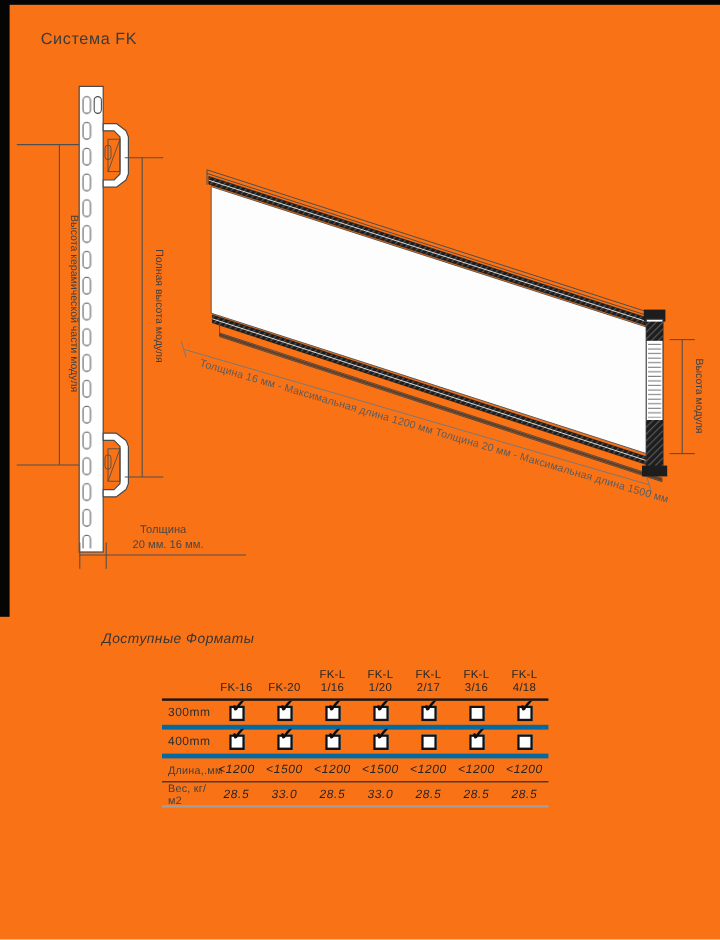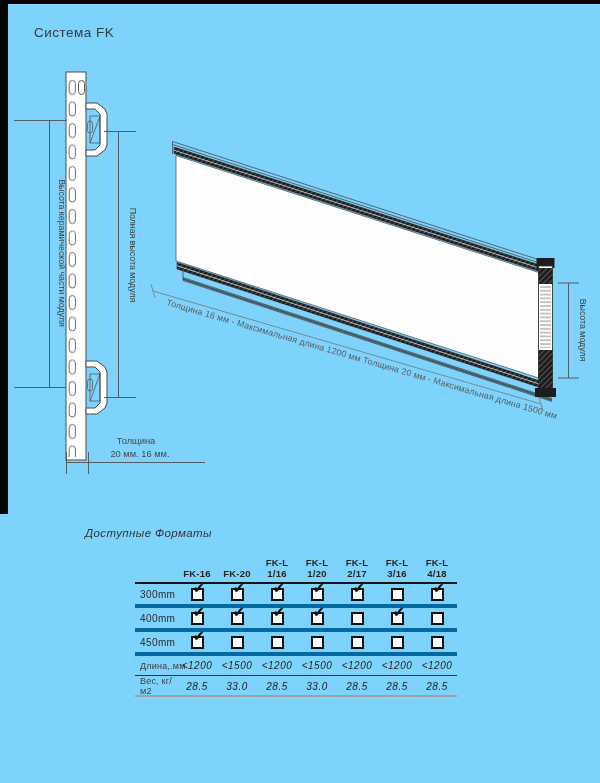--- a/index.html
+++ b/index.html
@@ -1,37 +1,37 @@
 <!DOCTYPE html>
 <html><head>
 <meta charset="utf-8">
 <style>
   html,body{margin:0;padding:0;background:#e8e8e8;}
   .page{
-    position:relative;width:600px;height:783px;background:#7dd3fc;overflow:hidden;
+    position:relative;width:600px;height:783px;background:#f97316;overflow:hidden;
     font-family:"Liberation Sans","DejaVu Sans",sans-serif;color:#333;
   }
   .scan-bar-top{position:absolute;left:0;top:0;width:600px;height:4px;background:#050505;}
   .scan-bar-left{position:absolute;left:0;top:0;width:8px;height:514px;background:#050505;}
   .page-title{position:absolute;left:34px;top:25px;font-size:13.5px;letter-spacing:.5px;color:#3b3b3b;}
   .drawing{position:absolute;left:0;top:0;}
 
   .formats-title{position:absolute;left:85px;top:527px;font-size:11.5px;letter-spacing:.4px;color:#353535;font-style:italic;}
   .ftable{position:absolute;left:135px;top:552px;width:322px;}
   .frow{display:grid;grid-template-columns:42px repeat(7,40px);align-items:center;}
   .frow.header{height:27px;align-items:end;border-bottom:2px solid #161616;padding-bottom:3px;}
   .frow.check{height:20px;border-bottom:4px solid #0369a1;}
   .frow.data{height:19px;font-size:10px;}
   .frow.len{border-bottom:1.5px solid #2b2b2b;}
   .frow.weight{border-bottom:2.5px solid #a0a0a0;}
   .cell{display:flex;align-items:center;justify-content:center;font-size:10px;color:#242424;}
   .label-cell{justify-content:flex-start;padding-left:5px;letter-spacing:.4px;color:#2d2d2d;}
   .label-cell.small{font-size:9px;color:#3f3f3f;letter-spacing:.2px;}
   .col-head{flex-direction:column;justify-content:flex-end;}
-  .hl1,.hl2{display:block;font-size:9.5px;line-height:10.5px;color:#262626;letter-spacing:.2px;text-align:right;min-height:10.5px;font-weight:bold;}
+  .hl1,.hl2{display:block;font-size:9.5px;line-height:10.5px;color:#262626;letter-spacing:.2px;text-align:right;min-height:10.5px;}
   .val{letter-spacing:.5px;font-style:italic;}
   .cb{position:relative;width:13px;height:13px;border:2px solid #121212;box-sizing:border-box;background:#fff;}
   .cb.checked::after{
     content:"\2714";position:absolute;left:0px;top:-9px;
     font-family:"DejaVu Sans",sans-serif;font-size:15px;font-weight:700;color:#0d0d0d;line-height:1;
   }
 </style>
 </head>
 <body>
 
@@ -205,44 +205,20 @@
         <div class="cell">
           <div class="cb"></div>
         </div>
         <div class="cell">
           <div class="cb checked"></div>
         </div>
         <div class="cell">
           <div class="cb"></div>
         </div>
       </div>
-      <div class="frow check">
-        <div class="cell label-cell">450mm</div>
-        <div class="cell">
-          <div class="cb checked"></div>
-        </div>
-        <div class="cell">
-          <div class="cb"></div>
-        </div>
-        <div class="cell">
-          <div class="cb"></div>
-        </div>
-        <div class="cell">
-          <div class="cb"></div>
-        </div>
-        <div class="cell">
-          <div class="cb"></div>
-        </div>
-        <div class="cell">
-          <div class="cb"></div>
-        </div>
-        <div class="cell">
-          <div class="cb"></div>
-        </div>
-      </div>
       <div class="frow data len">
         <div class="cell label-cell small">Длина,.мм</div>
         <div class="cell val">&lt;1200</div>
         <div class="cell val">&lt;1500</div>
         <div class="cell val">&lt;1200</div>
         <div class="cell val">&lt;1500</div>
         <div class="cell val">&lt;1200</div>
         <div class="cell val">&lt;1200</div>
         <div class="cell val">&lt;1200</div>
       </div>

